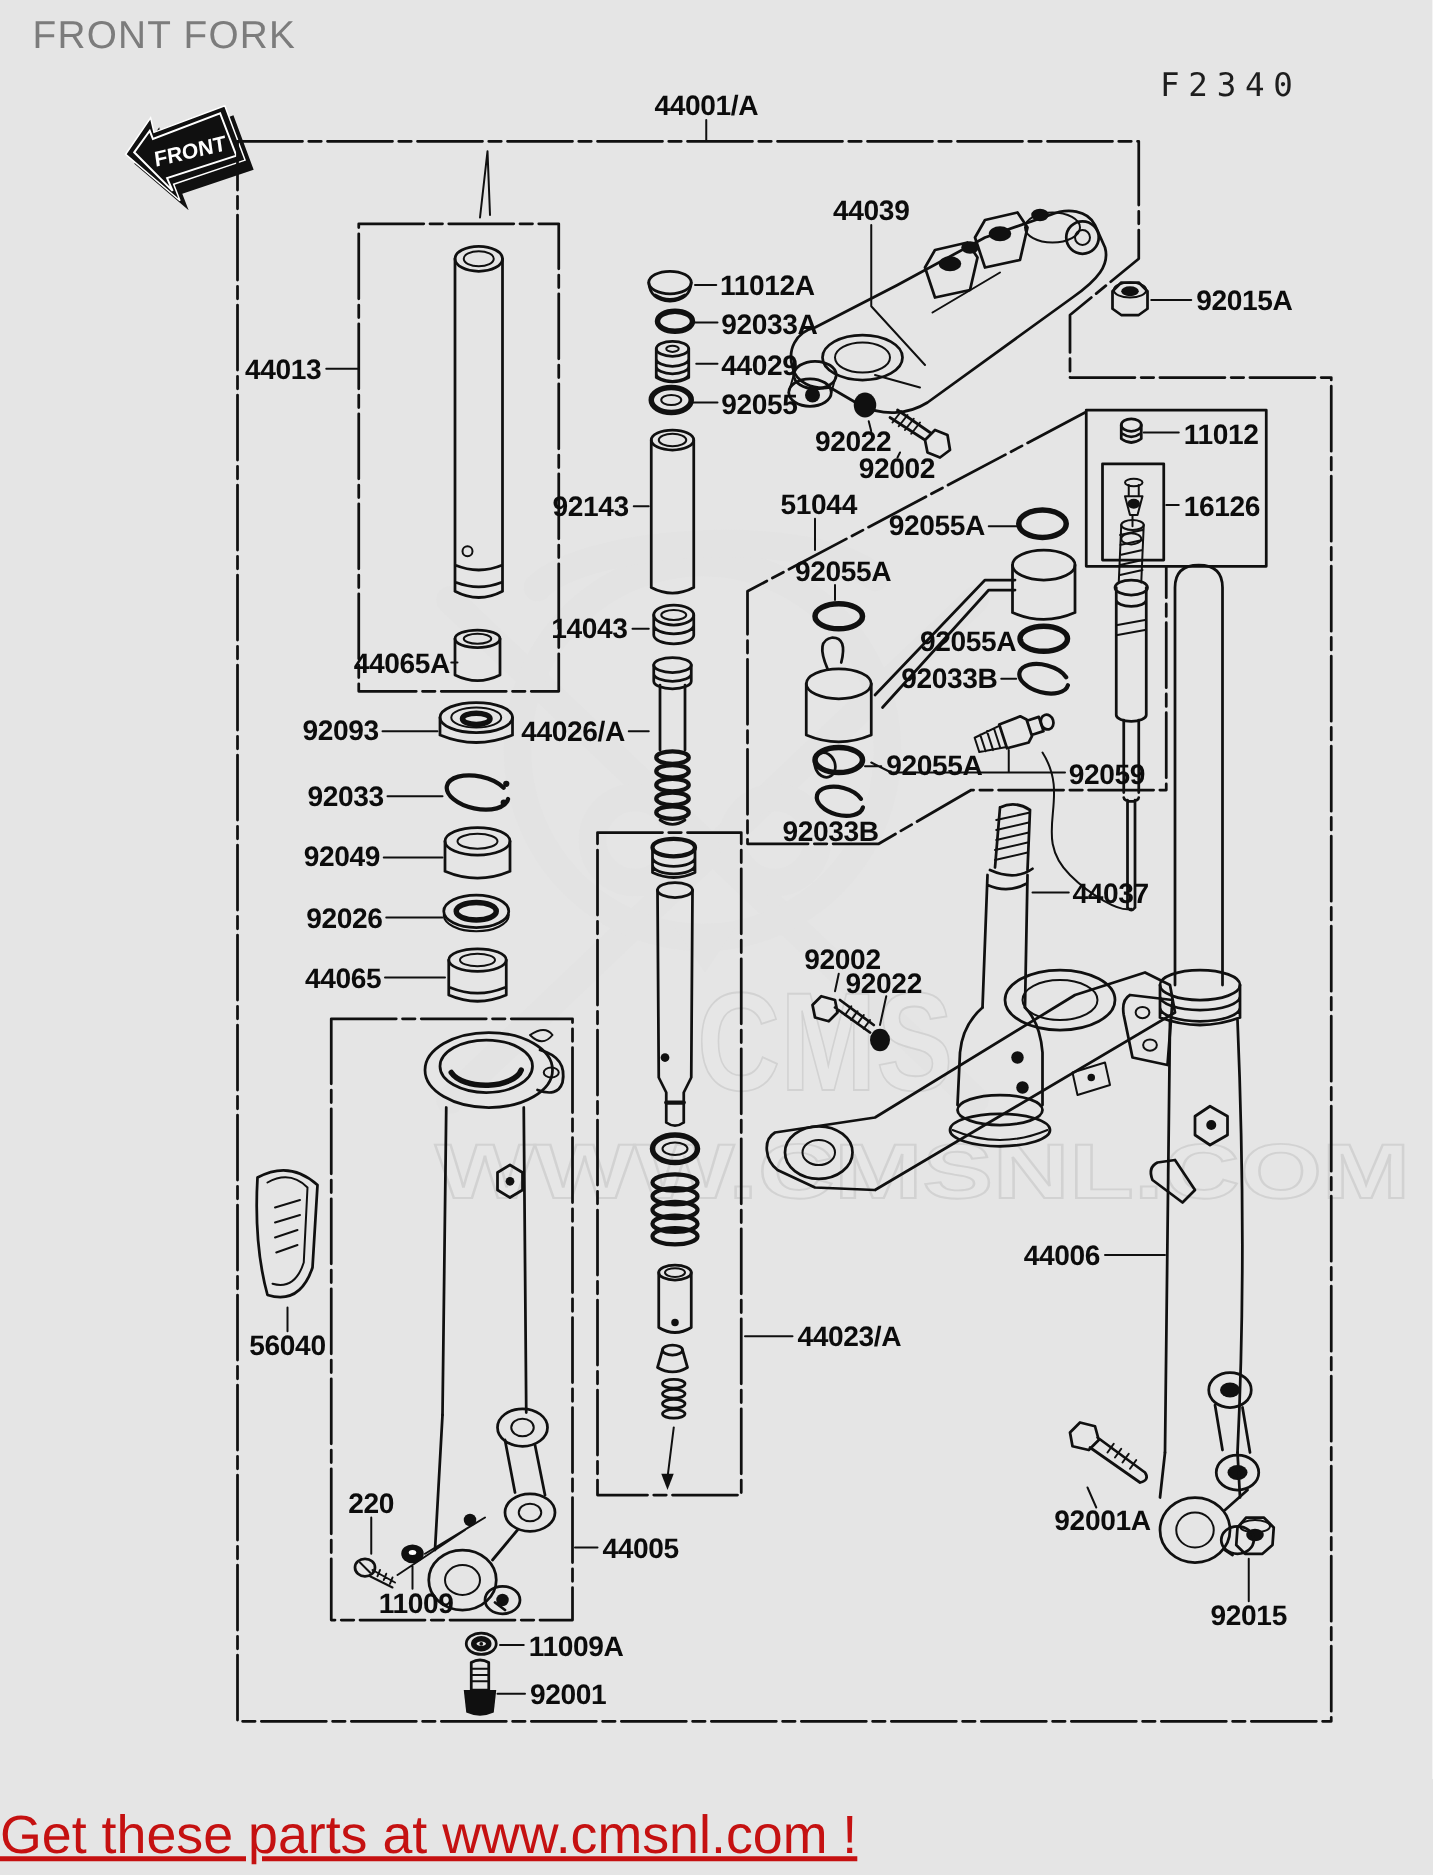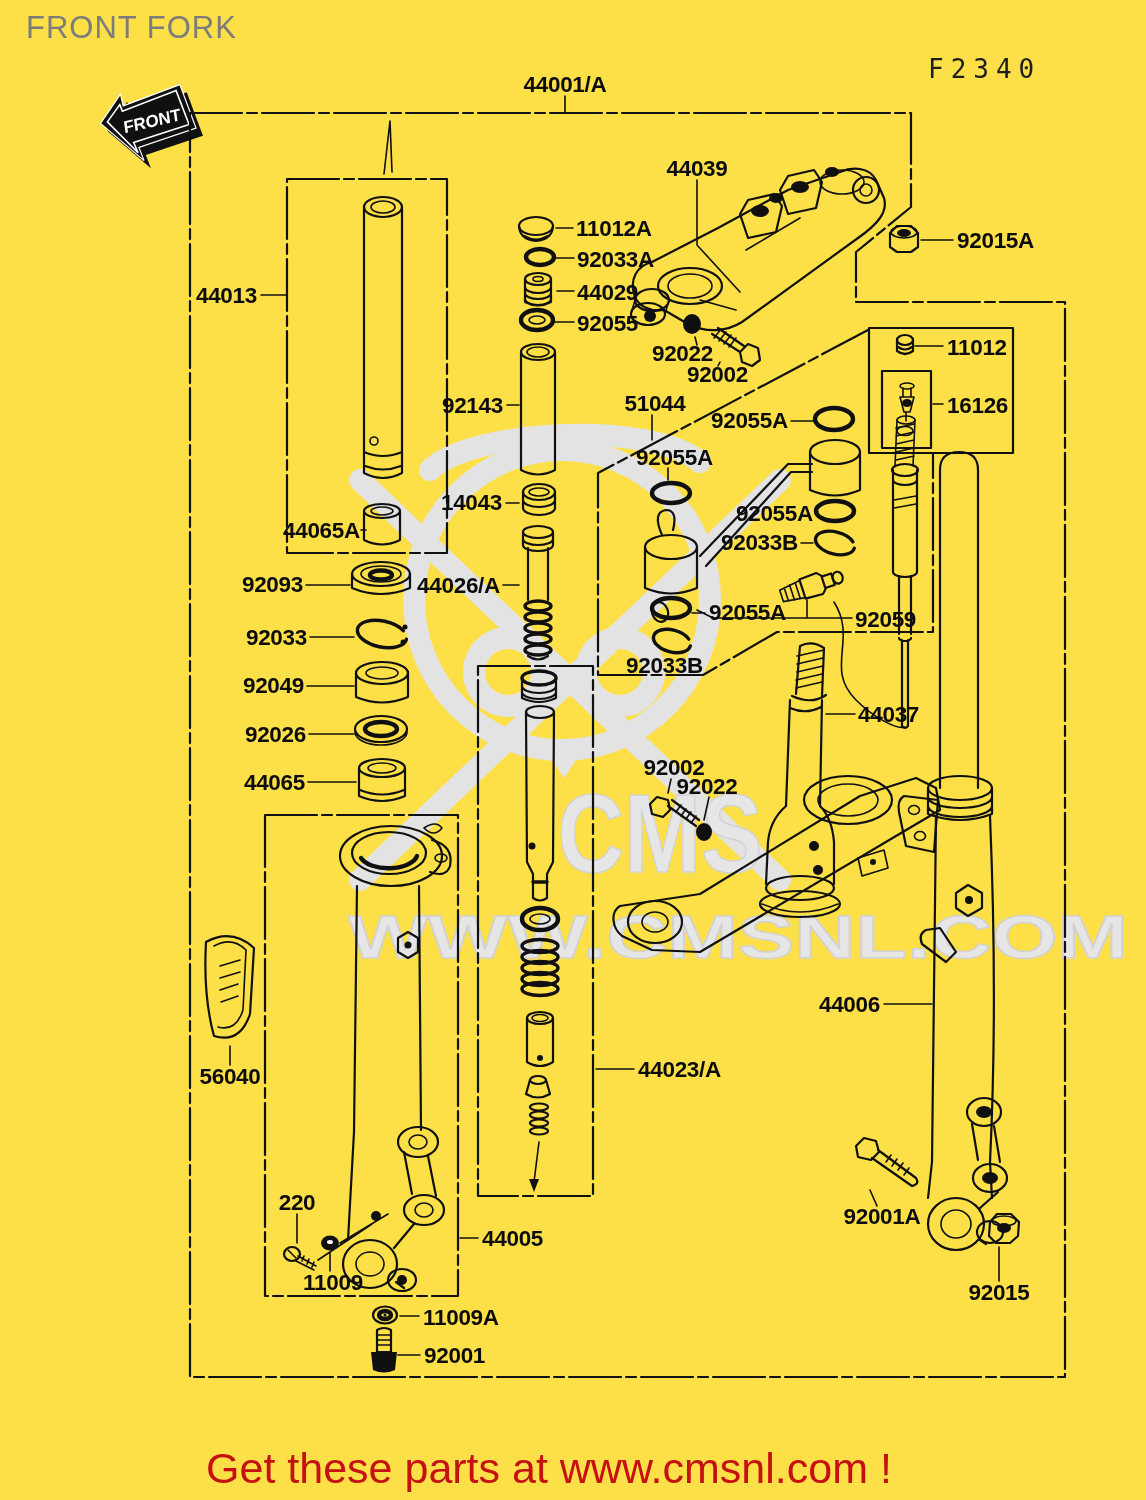--- a/index.html
+++ b/index.html
@@ -1,23 +1,23 @@
 <!DOCTYPE html>
 <html><head>
 <meta charset="utf-8">
 <style>
   html,body{margin:0;padding:0;background:#fff;}
-  #stage{position:relative;width:1146px;height:1500px;background:#fde047;overflow:hidden;
+  #stage{position:relative;width:1146px;height:1500px;background:#e5e5e5;overflow:hidden;
          font-family:"Liberation Sans",sans-serif;}
   #page-title{position:absolute;left:26px;top:10px;font-size:31px;color:#7c7c7c;
               letter-spacing:1px;}
   #fig-code{position:absolute;left:928px;top:54px;font-size:26px;color:#1e1e1e;
             letter-spacing:7px;font-family:"DejaVu Sans Mono",monospace;}
-  #footer-link{position:absolute;left:0;top:1444px;width:1098px;text-align:center;
-               font-size:43px;color:#c51111;}
+  #footer-link{position:absolute;left:0;top:1444px;width:1098px;text-align:left;
+               font-size:43px;color:#c51111;text-decoration:underline;}
   svg{position:absolute;left:0;top:0;}
   .ln{fill:none;stroke:#101010;stroke-width:2.2;stroke-linecap:round;stroke-linejoin:round;}
   .t1{stroke-width:1.6;}
   .th{stroke-width:3.4;}
   .w4{stroke-width:4.4;}
   .blk{fill:#101010;stroke:none;}
   .chain{stroke-dasharray:52 5 10 5;}
   .lbl{font-family:"Liberation Sans",sans-serif;font-weight:bold;font-size:22.5px;
        fill:#0c0c0c;letter-spacing:-0.3px;}
   .wmtx{font-family:"Liberation Sans",sans-serif;font-weight:bold;fill:#e6e6e6;

